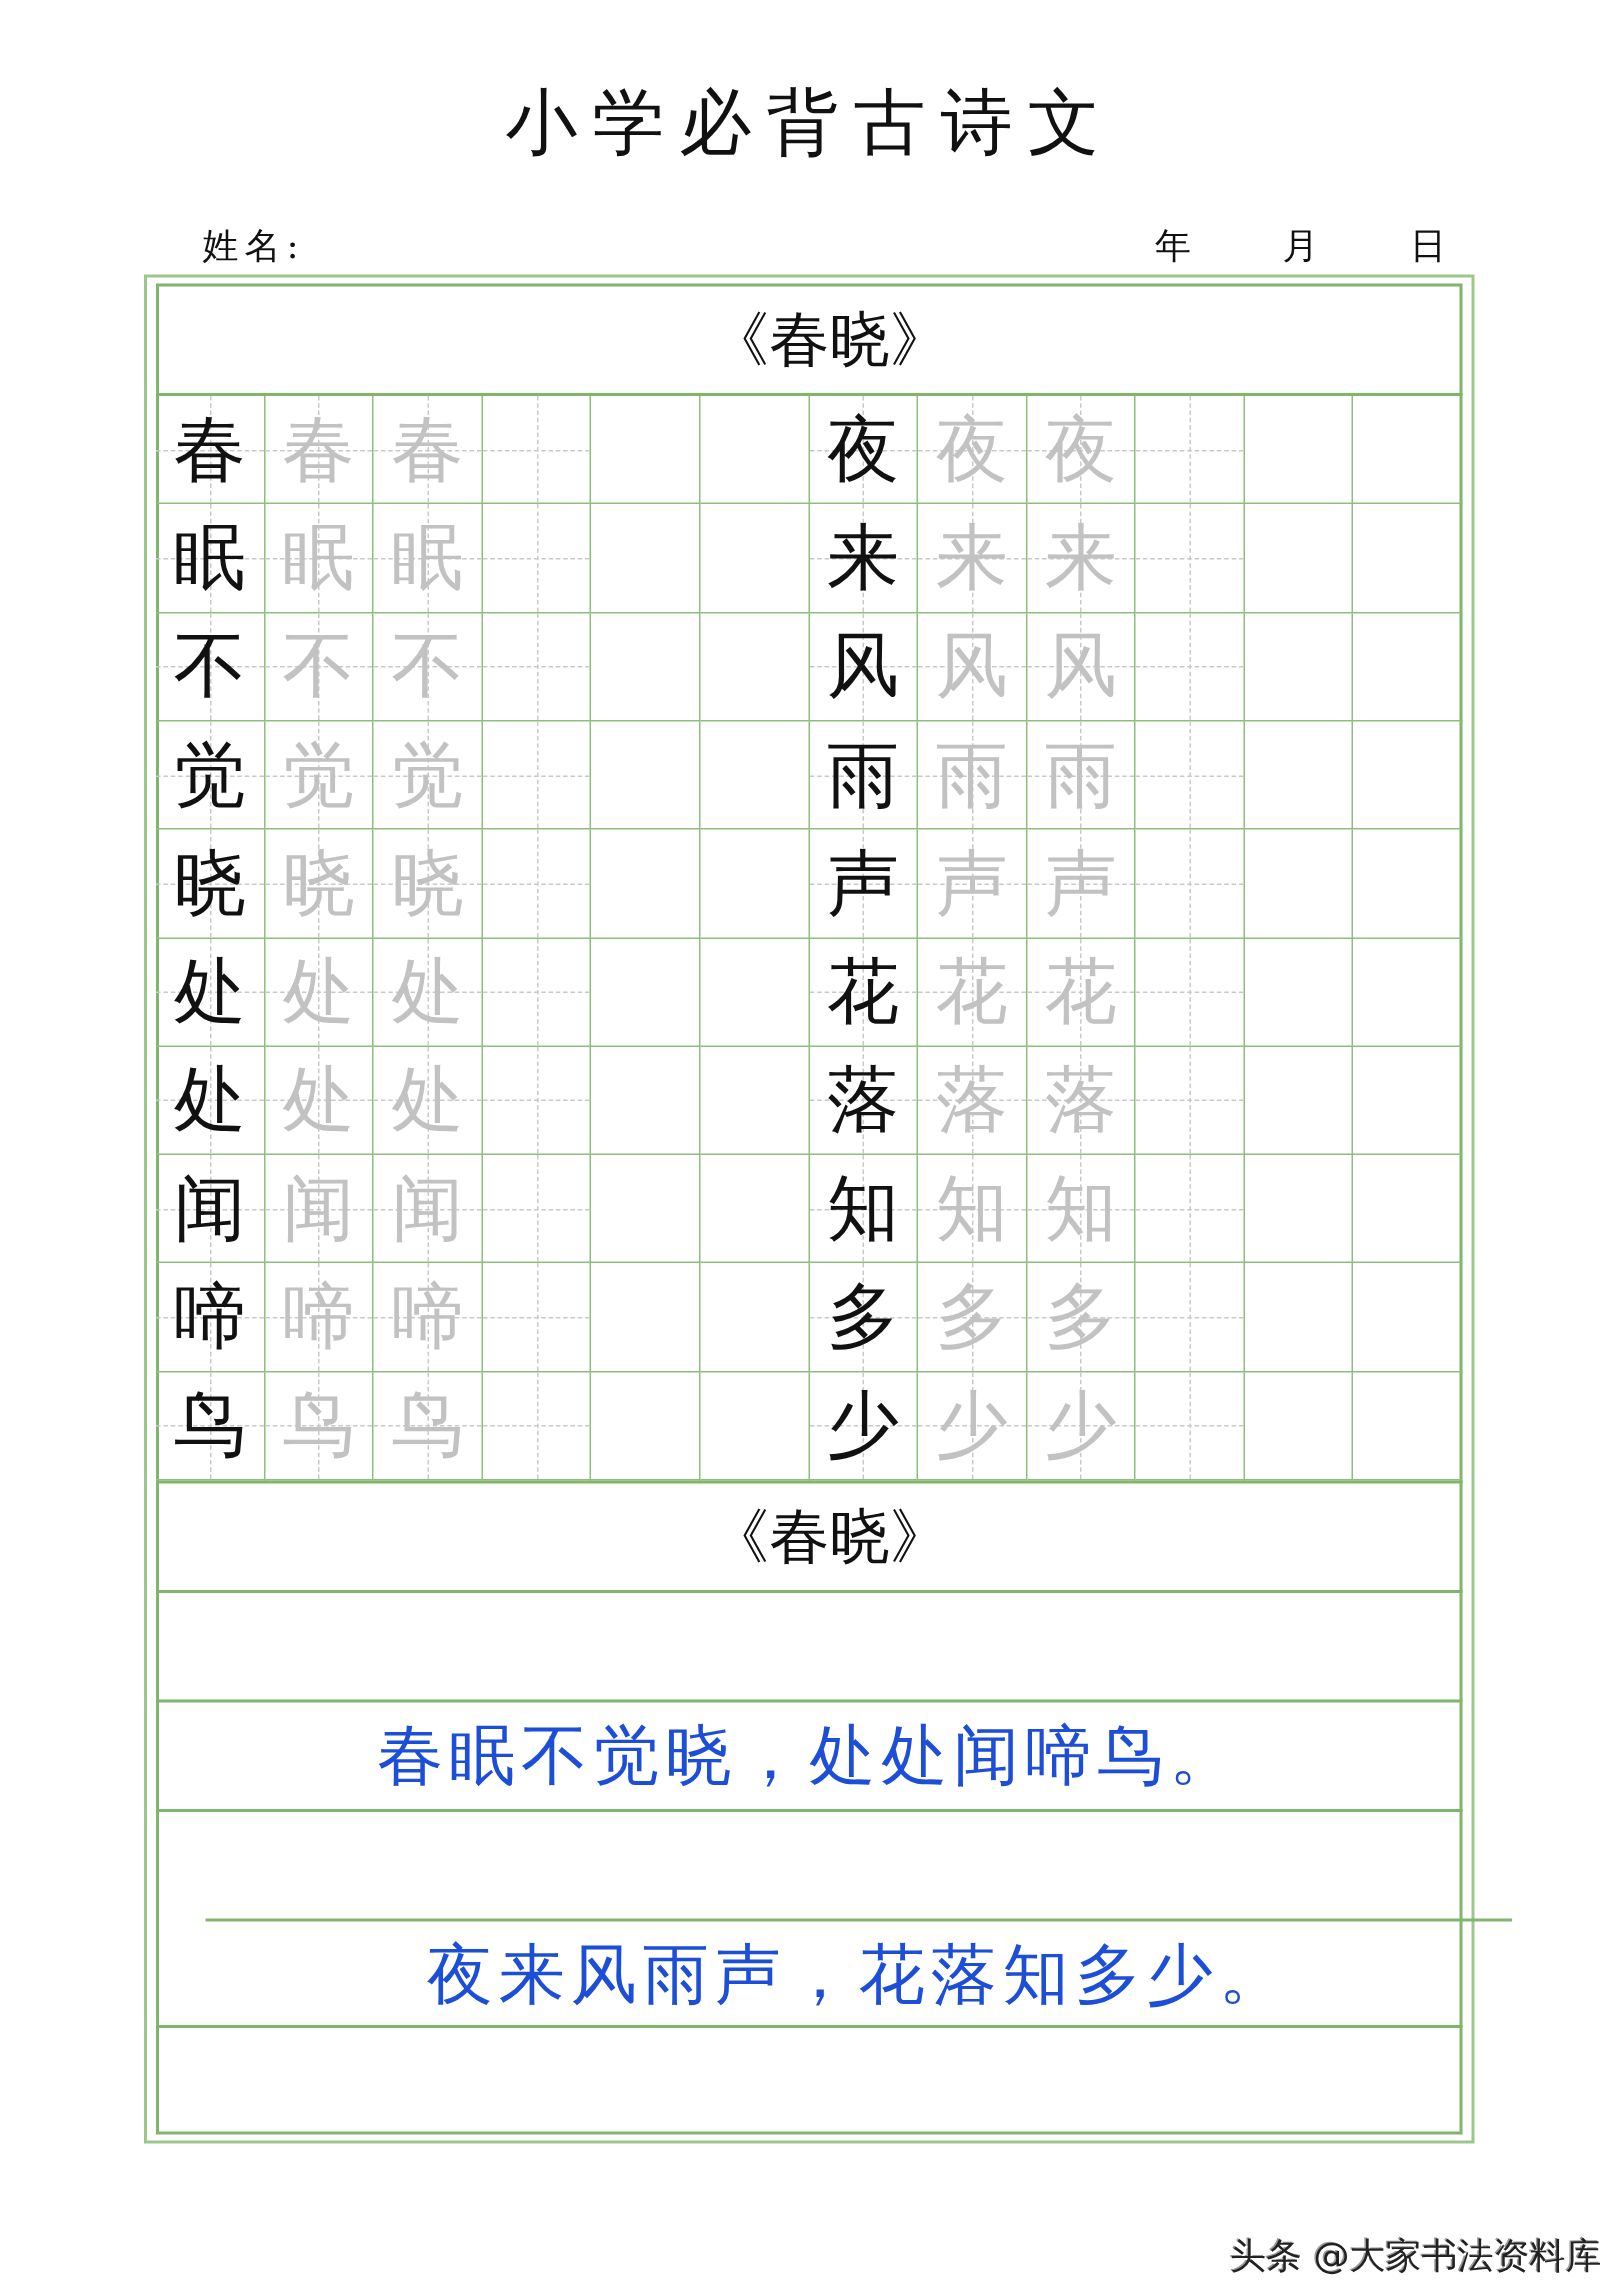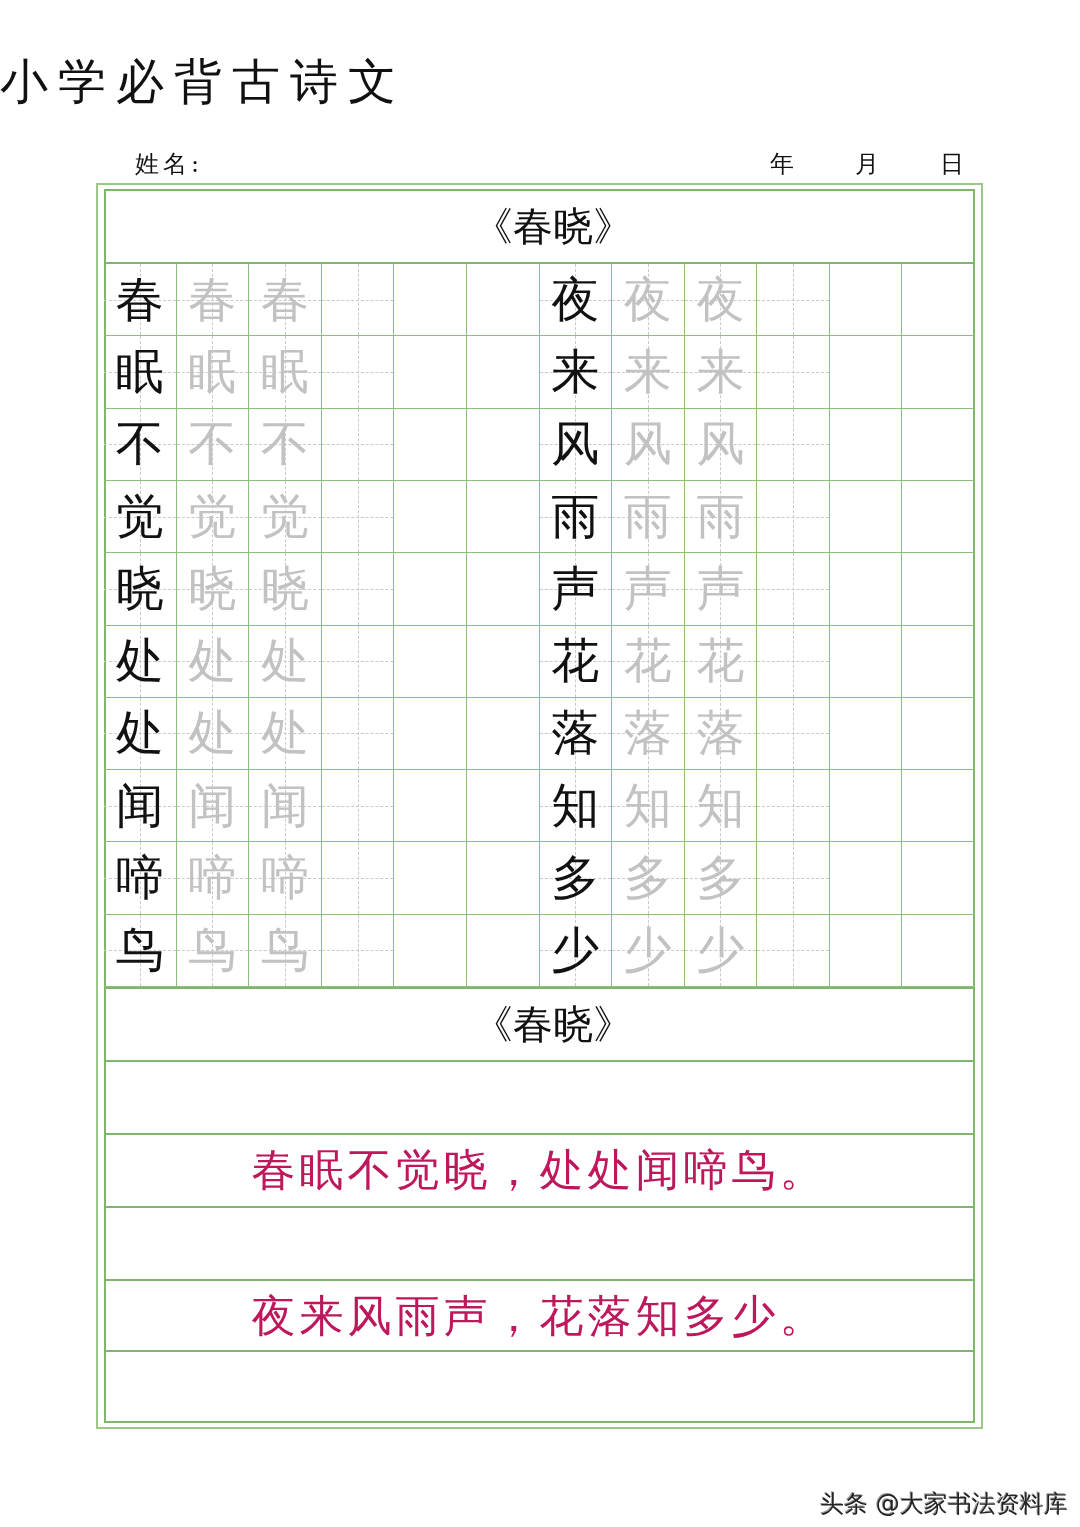--- a/index.html
+++ b/index.html
@@ -1,32 +1,32 @@
 <!DOCTYPE html>
 <html><head>
 <meta charset="utf-8">
 <style>
   html, body { margin:0; padding:0; background:#ffffff; }
   body { width:1080px; height:1527px; position:relative; overflow:hidden;
          font-family:"DejaVu Serif","Liberation Serif",serif; color:#111; }
-  .title { position:absolute; left:0; width:1080px; top:50px; text-align:left;
+  .title { position:absolute; left:0; width:1080px; top:50px; text-align:center;
            font-size:48px; letter-spacing:10px; color:#111; }
   .name-label { position:absolute; left:135px; top:148px; font-size:24px; letter-spacing:4px; }
   .date-y { position:absolute; left:770px; top:148px; font-size:24px; }
   .date-m { position:absolute; left:855px; top:148px; font-size:24px; }
   .date-d { position:absolute; left:940px; top:148px; font-size:24px; }
   .outer { position:absolute; left:96px; top:183px; width:887px; height:1246px;
            border:2px solid #9bc78a; box-sizing:border-box; }
   .inner { position:absolute; left:104px; top:189px; width:871px; height:1234px;
            border:2px solid #7fb66b; box-sizing:border-box; }
   .band { position:absolute; left:104px; width:871px; box-sizing:border-box;
           display:flex; align-items:center; justify-content:center; }
   .band-line { border-top:2px solid #7fb66b; }
   .poem-title { font-size:40px; color:#111;margin-left:27px; }
-  .verse { font-size:44px; letter-spacing:4px; color:#be185d; }
+  .verse { font-size:44px; letter-spacing:4px; color:#1d4ed8; }
   .grid { position:absolute; left:104px; top:262px; width:871px; height:725px;
           display:grid; grid-template-columns:repeat(12, 1fr); grid-template-rows:repeat(10, 1fr);
           border-top:2px solid #7fb66b; box-sizing:border-box; }
   .cell { position:relative; border-right:1.5px solid #8cc07a; border-bottom:1.5px solid #8cc07a;
           box-sizing:border-box; display:flex; align-items:center; justify-content:center;
           font-size:48px; }
   .cell:nth-child(12n) { border-right:none; }
   .cell.guide::before { content:""; position:absolute; left:50%; top:0; bottom:0;
           border-left:1px dashed #c9c9c9; }
   .cell.guide::after { content:""; position:absolute; top:50%; left:0; right:0;
@@ -297,18 +297,18 @@
   </div>
 
 <div class="band band-line" style="top:987px;height:73px;">
   <span class="poem-title">《春晓》</span>
 </div>
 <div class="band band-line" style="top:1060px;height:73px;"></div>
 <div class="band band-line" style="top:1133px;height:73px;">
   <span class="verse">春眠不觉晓，处处闻啼鸟。</span>
 </div>
 <div class="band band-line" style="top:1206px;height:73px;"></div>
-<div class="band band-line" style="top:1279px;height:72px;">
+<div class="band band-line" style="top:1279px;height:72px;margin-left:33px;">
   <span class="verse">夜来风雨声，花落知多少。</span>
 </div>
 <div class="band band-line" style="top:1350px;height:72px;"></div>
 
 <div class="watermark">头条 @大家书法资料库</div>
 
 </body></html>

